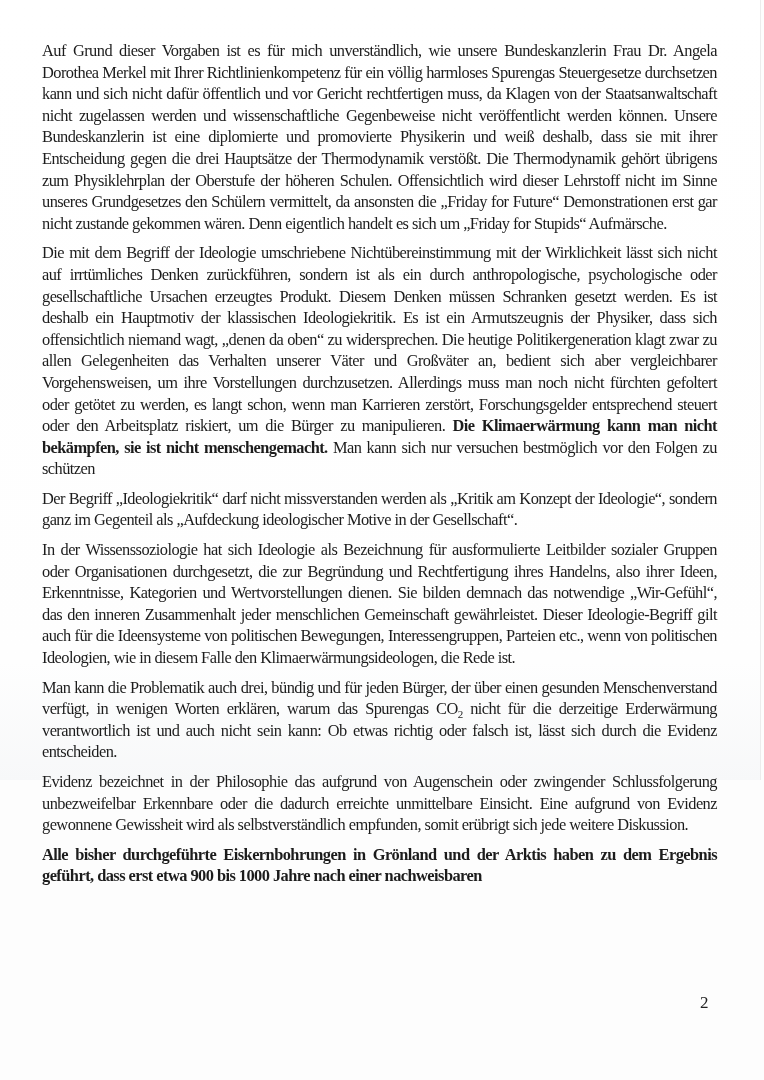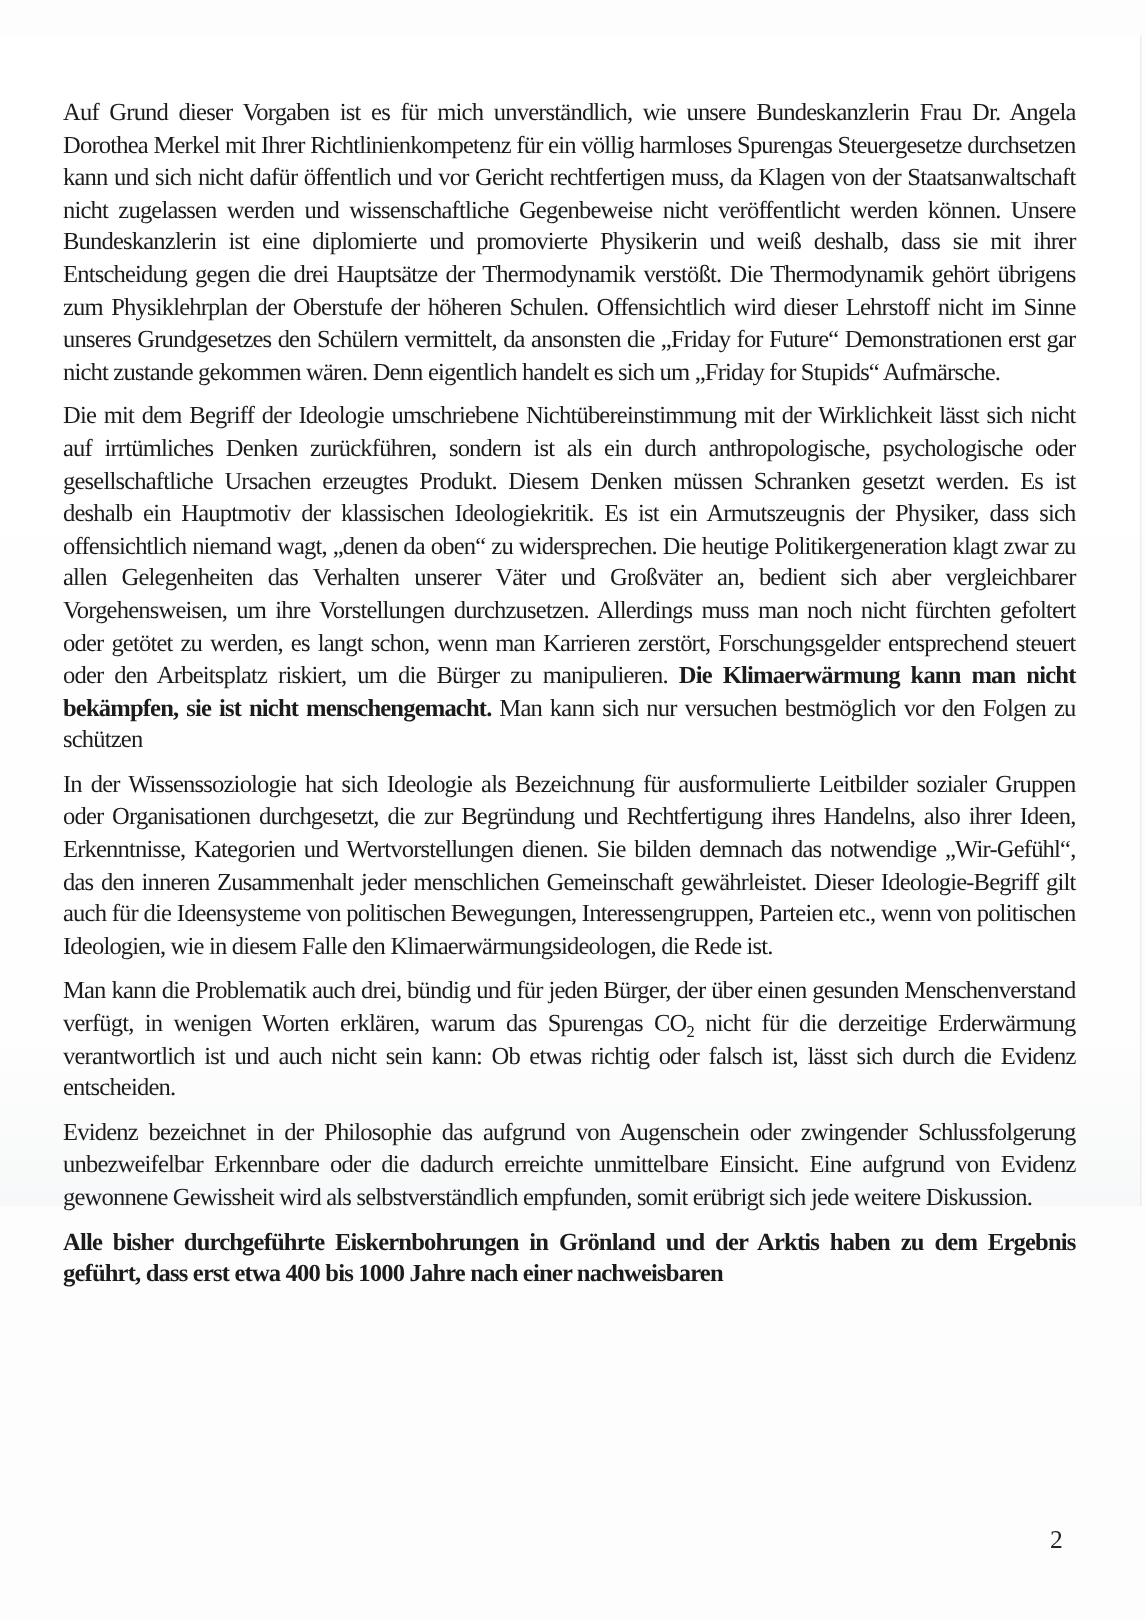--- a/index.html
+++ b/index.html
@@ -5,21 +5,20 @@
     html, body { margin: 0; padding: 0; }
     body {
       width: 764px; height: 1080px; overflow: hidden;
       background: #fdfdfd;
       position: relative;
     }
     .page {
       position: absolute; left: 0; top: 0; width: 760px; height: 780px;
       background: linear-gradient(to bottom, #ffffff 0%, #fefefe 85%, #f7f8f9 100%);
       border-right: 1px solid #ececec;
-      margin-top: 24px;
     }
     .text {
       position: absolute; left: 42px; top: 40px; width: 675px;
       font-family: "Liberation Serif", serif;
       font-size: 16.4px;
       line-height: 21.6px;
       color: #1c1c1c;
       letter-spacing: -0.55px;
       word-spacing: 0px;
     }
@@ -43,33 +42,36 @@
   <div class="text">
 
     <p class="para">
       <span>Auf Grund dieser Vorgaben ist es für mich unverständlich, wie unsere Bundeskanzlerin Frau Dr. Angela Dorothea Merkel mit Ihrer Richtlinienkompetenz für ein völlig harmloses Spurengas Steuergesetze durchsetzen kann und sich nicht dafür öffentlich und vor Gericht rechtfertigen muss, da Klagen von der Staatsanwaltschaft nicht zugelassen werden und wissenschaftliche Gegenbeweise nicht veröffentlicht werden können. Unsere Bundeskanzlerin ist eine diplomierte und promovierte Physikerin und weiß deshalb, dass sie mit ihrer Entscheidung gegen die drei Hauptsätze der Thermodynamik verstößt. Die Thermodynamik gehört übrigens zum Physiklehrplan der Oberstufe der höheren Schulen. Offensichtlich wird dieser Lehrstoff nicht im Sinne unseres Grundgesetzes den Schülern vermittelt, da ansonsten die „Friday for Future“ Demonstrationen erst gar nicht zustande gekommen wären. Denn eigentlich handelt es sich um „Friday for Stupids“ Aufmärsche.</span>
     </p>
 
     <p class="para">
       <span>Die mit dem Begriff der Ideologie umschriebene Nichtübereinstimmung mit der Wirklichkeit lässt sich nicht auf irrtümliches Denken zurückführen, sondern ist als ein durch anthropolo­gische, psychologische oder gesellschaftliche Ursachen erzeugtes Produkt. Diesem Denken müssen Schranken gesetzt werden. Es ist deshalb ein Hauptmotiv der klassischen Ideologie­kritik. Es ist ein Armutszeugnis der Physiker, dass sich offensichtlich niemand wagt, „denen da oben“ zu widersprechen. Die heutige Politikergeneration klagt zwar zu allen Gelegenheiten das Verhalten unserer Väter und Großväter an, bedient sich aber vergleichbarer Vorgehensweisen, um ihre Vorstellungen durchzusetzen. Allerdings muss man noch nicht fürchten gefoltert oder getötet zu werden, es langt schon, wenn man Karrieren zerstört, Forschungsgelder entsprechend steuert oder den Arbeitsplatz riskiert, um die Bürger zu manipulieren. </span><b>Die Klimaerwärmung kann man nicht bekämpfen, sie ist nicht menschen­gemacht.</b><span> Man kann sich nur versuchen bestmöglich vor den Folgen zu schützen</span>
     </p>
 
+    <p class="para">
+      <span>Der Begriff „Ideologiekritik“ darf nicht missverstanden werden als „Kritik am Konzept der Ideologie“, sondern ganz im Gegenteil als „Aufdeckung ideologischer Motive in der Gesellschaft“.</span>
+    </p>
 
     <p class="para">
       <span>In der Wissenssoziologie hat sich Ideologie als Bezeichnung für ausformulierte Leitbilder sozialer Gruppen oder Organisationen durchgesetzt, die zur Begründung und Rechtfertigung ihres Handelns, also ihrer Ideen, Erkenntnisse, Kategorien und Wertvorstellungen dienen. Sie bilden demnach das notwendige „Wir-Gefühl“, das den inneren Zusammenhalt jeder menschlichen Gemeinschaft gewährleistet. Dieser Ideologie-Begriff gilt auch für die Ideensysteme von politischen Bewegungen, Interessengruppen, Parteien etc., wenn von politischen Ideologien, wie in diesem Falle den Klimaerwärmungsideologen, die Rede ist.</span>
     </p>
 
     <p class="para">
       <span>Man kann die Problematik auch drei, bündig und für jeden Bürger, der über einen gesunden Menschenverstand verfügt, in wenigen Worten erklären, warum das Spurengas CO</span><sub>2</sub><span> nicht für die derzeitige Erderwärmung verantwortlich ist und auch nicht sein kann: Ob etwas richtig oder falsch ist, lässt sich durch die Evidenz entscheiden.</span>
     </p>
 
     <p class="para">
       <span>Evidenz bezeichnet in der Philosophie das aufgrund von Augenschein oder zwingender Schlussfolgerung unbezweifelbar Erkennbare oder die dadurch erreichte unmittelbare Einsicht. Eine aufgrund von Evidenz gewonnene Gewissheit wird als selbstverständlich empfunden, somit erübrigt sich jede weitere Diskussion.</span>
     </p>
 
     <p class="para">
-      <b>Alle bisher durchgeführte Eiskernbohrungen in Grönland und der Arktis haben zu dem Ergebnis geführt, dass erst etwa 400 bis 1000 Jahre nach einer nachweisbaren</b>
+      <b>Alle bisher durchgeführte Eiskernbohrungen in Grönland und der Arktis haben zu dem Ergebnis geführt, dass erst etwa 900 bis 1000 Jahre nach einer nachweisbaren</b>
     </p>
 
   </div>
 
   <div class="pagenum">2</div>
 </div>
 
 </body></html>

